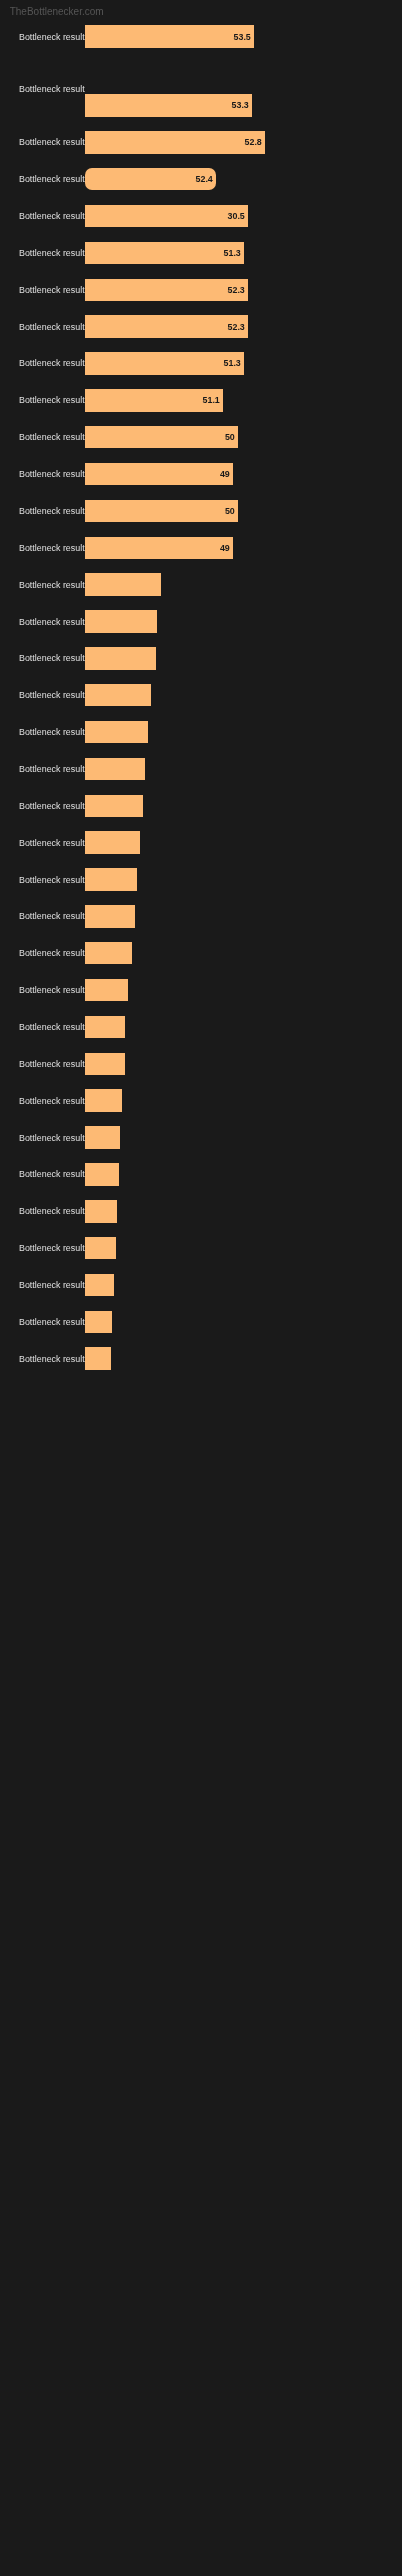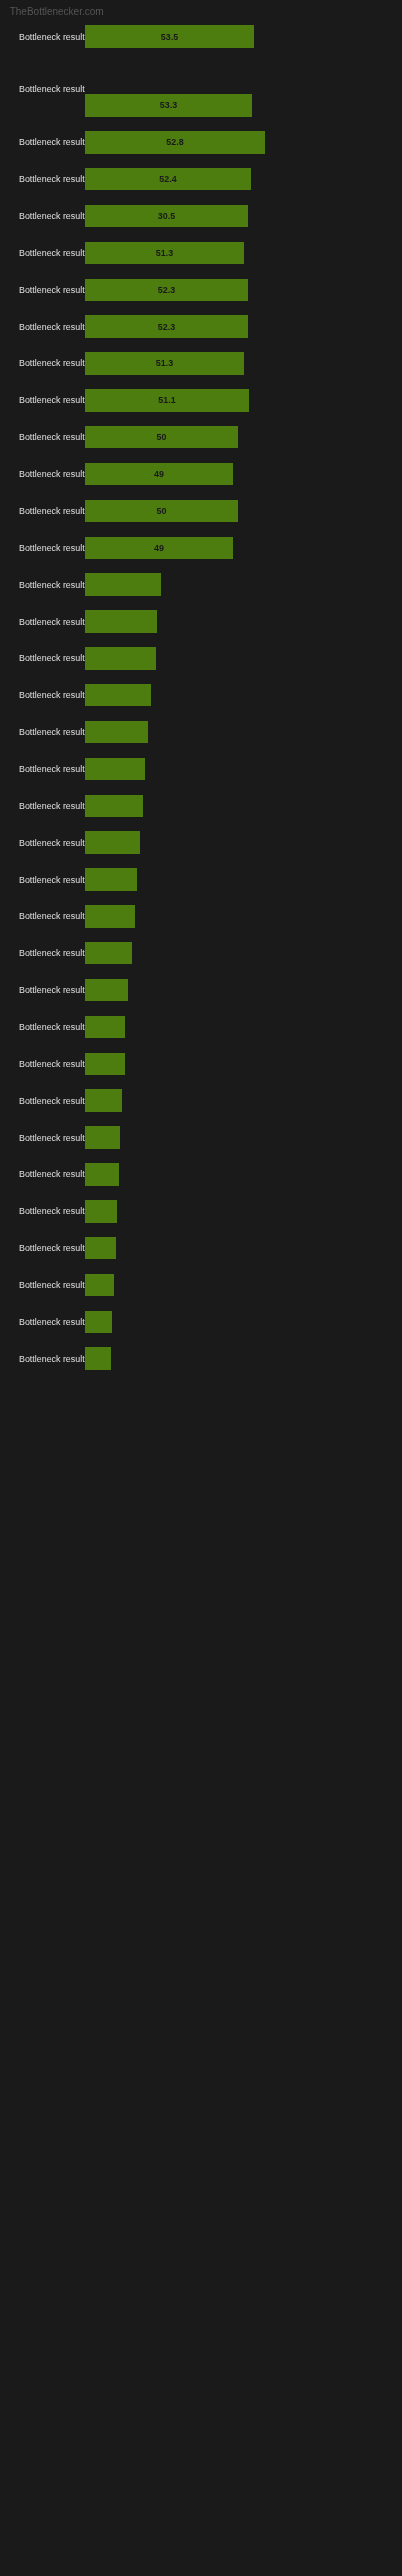--- a/index.html
+++ b/index.html
@@ -34,24 +34,24 @@
       overflow: hidden;
     }
     .bar-wrapper {
       flex: 1;
       display: flex;
       align-items: center;
       position: relative;
     }
     .bar {
       height: 22.5px;
-      background-color: #4d7c0f;
+      background-color: #fdba74;
       display: flex;
       align-items: center;
-      justify-content: center;
+      justify-content: flex-end;
       padding-right: 3.2px;
       min-width: 3.2px;
     }
     .bar-value {
       color: #1a1a1a;
       font-size: 8.9px;
       font-weight: bold;
       white-space: nowrap;
       padding-left: 3.2px;
     }
@@ -88,21 +88,21 @@
       <div class="bar-wrapper">
         <div class="bar" style="width: 180px;">
           <span class="bar-value">52.8</span>
         </div>
       </div>
     </div>
     <div class="row-divider"></div>
     <div class="bar-container">
       <span class="bar-label">Bottleneck result</span>
       <div class="bar-wrapper">
-        <div class="bar" style="width: 166px;">
+        <div class="bar" style="width: 131px; border-radius: 7px;">
           <span class="bar-value">52.4</span>
         </div>
       </div>
     </div>
     <div class="row-divider"></div>
     <div class="bar-container">
       <span class="bar-label">Bottleneck result</span>
       <div class="bar-wrapper">
         <div class="bar" style="width: 163px;">
           <span class="bar-value">30.5</span>
@@ -142,21 +142,21 @@
       <div class="bar-wrapper">
         <div class="bar" style="width: 159px;">
           <span class="bar-value">51.3</span>
         </div>
       </div>
     </div>
     <div class="row-divider"></div>
     <div class="bar-container">
       <span class="bar-label">Bottleneck result</span>
       <div class="bar-wrapper">
-        <div class="bar" style="width: 164px;">
+        <div class="bar" style="width: 138px;">
           <span class="bar-value">51.1</span>
         </div>
       </div>
     </div>
     <div class="row-divider"></div>
     <div class="bar-container">
       <span class="bar-label">Bottleneck result</span>
       <div class="bar-wrapper">
         <div class="bar" style="width: 153px;">
           <span class="bar-value">50</span>

